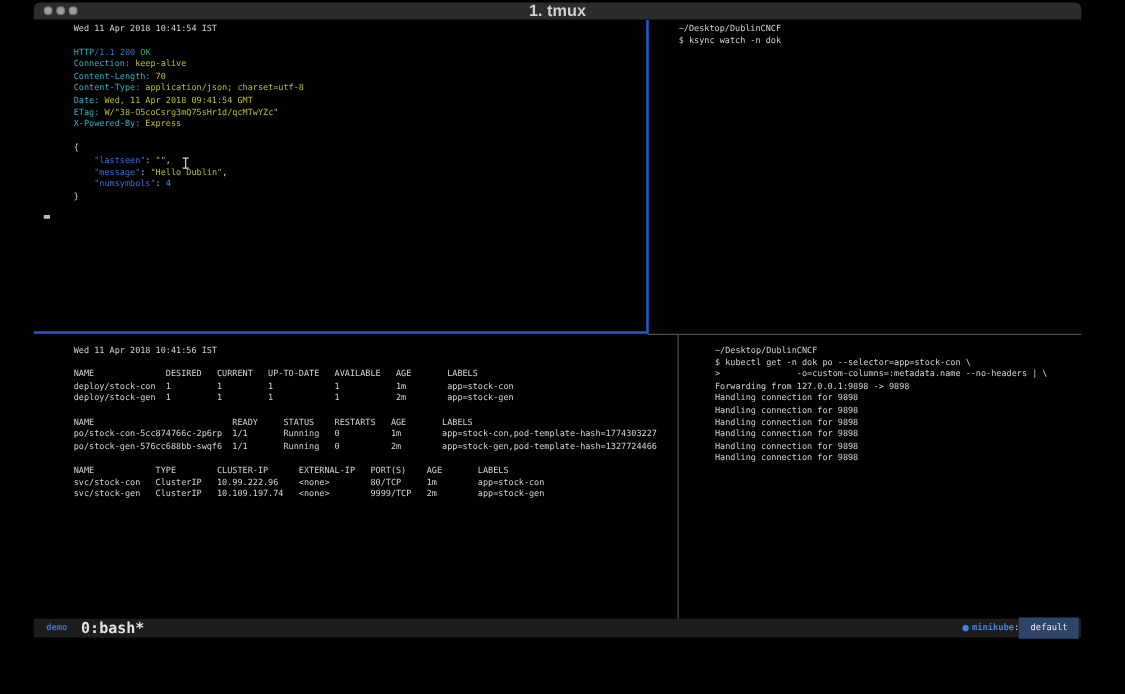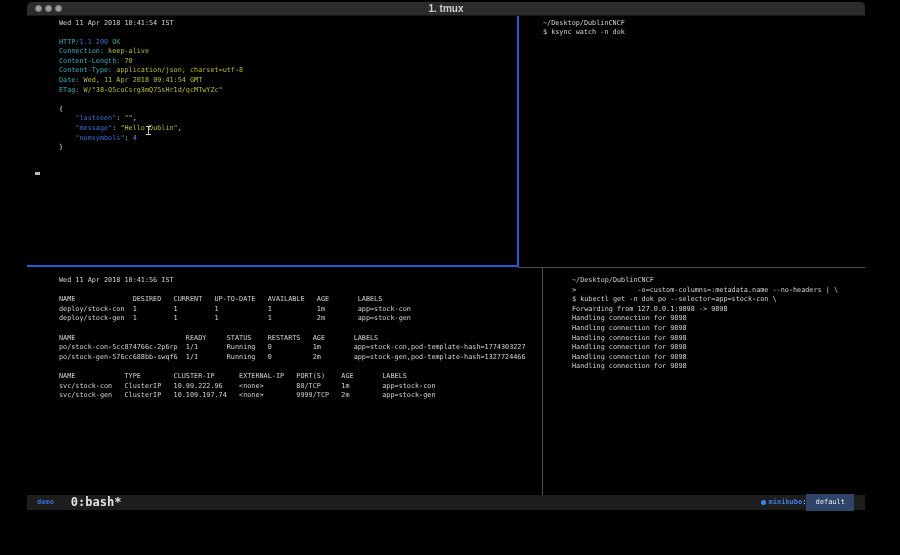--- a/index.html
+++ b/index.html
@@ -6,21 +6,21 @@
   .stage{position:relative;width:900px;height:555px;background:#000;overflow:hidden;
          font-family:"DejaVu Sans Mono","Liberation Mono",monospace;}
   .window{position:absolute;left:27px;top:2px;width:838px;height:506px;background:#010101;
           border-radius:5px 5px 0 0;}
   
   .titlebar{position:absolute;left:0;top:0;width:100%;height:13px;background:#2c2c2c;
             border-radius:5px 5px 0 0;border-bottom:1px solid #161616;}
   .lights{position:absolute;left:8px;top:3px;display:flex;gap:3.5px;}
   .light{width:6.5px;height:6.5px;border-radius:50%;background:#9e9e9e;border:0.5px solid #7a7a7a;box-sizing:border-box;}
   .title{position:absolute;left:0;top:0;width:100%;height:13px;line-height:13px;text-align:center;
-         color:#cfcfcf;font-family:"Liberation Sans","DejaVu Sans",sans-serif;font-size:10px;font-weight:bold;}
+         color:#cfcfcf;font-family:"Liberation Sans","DejaVu Sans",sans-serif;font-size:13px;font-weight:bold;}
   
   .pane{position:absolute;overflow:hidden;}
   .pane .tl-line{height:9.6px;line-height:9.6px;font-size:6.8px;white-space:pre;margin-left:24px;}
   .pane-topleft{left:0;top:15px;width:489px;height:249px;padding:1.5px 0 0 8px;}
   .pane-topright{left:492px;top:15px;width:346px;height:249px;padding:1.5px 0 0 0;}
   .pane-bottomleft{left:0;top:268px;width:514px;height:225px;padding:6px 0 0 8px;}
   .pane-bottomright{left:517px;top:268px;width:321px;height:225px;padding:6px 0 0 4px;}
   
   .vdiv-top{position:absolute;left:490px;top:14px;width:1.5px;height:251px;background:var(--c-border-active,#1e5ed2);}
   .hdiv-blue{position:absolute;left:0;top:263px;width:491px;height:1.5px;background:var(--c-border-active,#1e5ed2);}
@@ -36,24 +36,24 @@
   
   .cursor-block{position:absolute;left:8px;top:169.5px;width:4.5px;height:3px;background:#b9b9b9;}
   .ibeam{position:absolute;left:119px;top:124px;width:5px;height:9px;}
   .ibeam .cap-top,.ibeam .cap-bottom{position:absolute;left:0;width:5px;height:1.4px;background:#c9c9c9;}
   .ibeam .cap-top{top:0;}
   .ibeam .cap-bottom{bottom:0;}
   .ibeam .stem{position:absolute;left:1.8px;top:0;width:1.4px;height:100%;background:#c9c9c9;}
   
   .statusbar{position:absolute;left:0;top:493px;width:100%;height:15px;background:#1d1d1d;
              font-size:7px;line-height:15px;white-space:pre;}
-  .sb-left{position:absolute;left:10px;top:0;height:15px;display:flex;align-items:flex-start;gap:17px;}
+  .sb-left{position:absolute;left:10px;top:0;height:15px;display:flex;align-items:flex-start;gap:11px;}
   .sb-session{color:var(--c-status-session,#3571d6);font-weight:bold;font-size:7px;}
   .sb-window{color:#e3e3e3;font-weight:bold;font-size:12px;}
-  .sb-right{position:absolute;right:11px;top:0;height:15px;display:flex;align-items:center;}
+  .sb-right{position:absolute;right:2px;top:0;height:15px;display:flex;align-items:center;}
   .kube-icon{width:5px;height:5px;border-radius:50%;background:var(--c-kube-blue,#3c82e8);margin-right:2.5px;display:inline-block;}
   .sb-cluster{color:var(--c-kube-blue,#3c82e8);font-weight:bold;font-size:7px;}
   .sb-sep{color:#e3e3e3;font-size:7px;}
   .sb-namespace{color:#eceff4;font-size:7px;background:var(--c-namespace-bg,#2e4468);padding:1px 9px;}
 </style>
 </head>
 <body>
 
 <div class="stage">
   <div class="window">
@@ -69,20 +69,21 @@
 
     <div class="pane pane-topleft">
         <div class="tl-line"><span class="c-fg">Wed 11 Apr 2018 10:41:54 IST</span></div>
         <div class="tl-line">&nbsp;</div>
         <div class="tl-line"><span class="c-cyan">HTTP</span><span class="c-blue">/1.1 200 </span><span class="c-green">OK</span></div>
         <div class="tl-line"><span class="c-cyan">Connection:</span><span class="c-yellow"> keep-alive</span></div>
         <div class="tl-line"><span class="c-cyan">Content-Length:</span><span class="c-yellow"> 70</span></div>
         <div class="tl-line"><span class="c-cyan">Content-Type:</span><span class="c-yellow"> application/json; charset=utf-8</span></div>
         <div class="tl-line"><span class="c-cyan">Date:</span><span class="c-yellow"> Wed, 11 Apr 2018 09:41:54 GMT</span></div>
         <div class="tl-line"><span class="c-cyan">ETag:</span><span class="c-yellow"> W/"38-O5coCsrg3mQ75sHr1d/qcMTwYZc"</span></div>
+        <div class="tl-line"><span class="c-cyan">X-Powered-By:</span><span class="c-yellow"> Express</span></div>
         <div class="tl-line">&nbsp;</div>
         <div class="tl-line"><span class="c-fg">{</span></div>
         <div class="tl-line"><span class="c-fg">    </span><span class="c-blue">"lastseen"</span><span class="c-fg">: </span><span class="c-yellow">""</span><span class="c-fg">,</span></div>
         <div class="tl-line"><span class="c-fg">    </span><span class="c-blue">"message"</span><span class="c-fg">: </span><span class="c-yellow">"Hello Dublin"</span><span class="c-fg">,</span></div>
         <div class="tl-line"><span class="c-fg">    </span><span class="c-blue">"numsymbols"</span><span class="c-fg">: </span><span class="c-num">4</span></div>
         <div class="tl-line"><span class="c-fg">}</span></div>
         <div class="tl-line">&nbsp;</div>
       </div>
 
     <div class="vdiv-top"></div>
@@ -108,22 +109,22 @@
         <div class="tl-line">&nbsp;</div>
         <div class="tl-line"><span class="c-fg">NAME            TYPE        CLUSTER-IP      EXTERNAL-IP   PORT(S)    AGE       LABELS</span></div>
         <div class="tl-line"><span class="c-fg">svc/stock-con   ClusterIP   10.99.222.96    &lt;none&gt;        80/TCP     1m        app=stock-con</span></div>
         <div class="tl-line"><span class="c-fg">svc/stock-gen   ClusterIP   10.109.197.74   &lt;none&gt;        9999/TCP   2m        app=stock-gen</span></div>
       </div>
 
     <div class="vdiv-bottom"></div>
 
     <div class="pane pane-bottomright">
         <div class="tl-line"><span class="c-fg">~/Desktop/DublinCNCF</span></div>
+        <div class="tl-line"><span class="c-fg">$ kubectl get -n dok po --selector=app=stock-con \</span></div>
         <div class="tl-line"><span class="c-fg">&gt;               -o=custom-columns=:metadata.name --no-headers | \</span></div>
-        <div class="tl-line"><span class="c-fg">$ kubectl get -n dok po --selector=app=stock-con \</span></div>
         <div class="tl-line"><span class="c-fg">Forwarding from 127.0.0.1:9898 -&gt; 9898</span></div>
         <div class="tl-line"><span class="c-fg">Handling connection for 9898</span></div>
         <div class="tl-line"><span class="c-fg">Handling connection for 9898</span></div>
         <div class="tl-line"><span class="c-fg">Handling connection for 9898</span></div>
         <div class="tl-line"><span class="c-fg">Handling connection for 9898</span></div>
         <div class="tl-line"><span class="c-fg">Handling connection for 9898</span></div>
         <div class="tl-line"><span class="c-fg">Handling connection for 9898</span></div>
       </div>
 
     <div class="cursor-block"></div>

